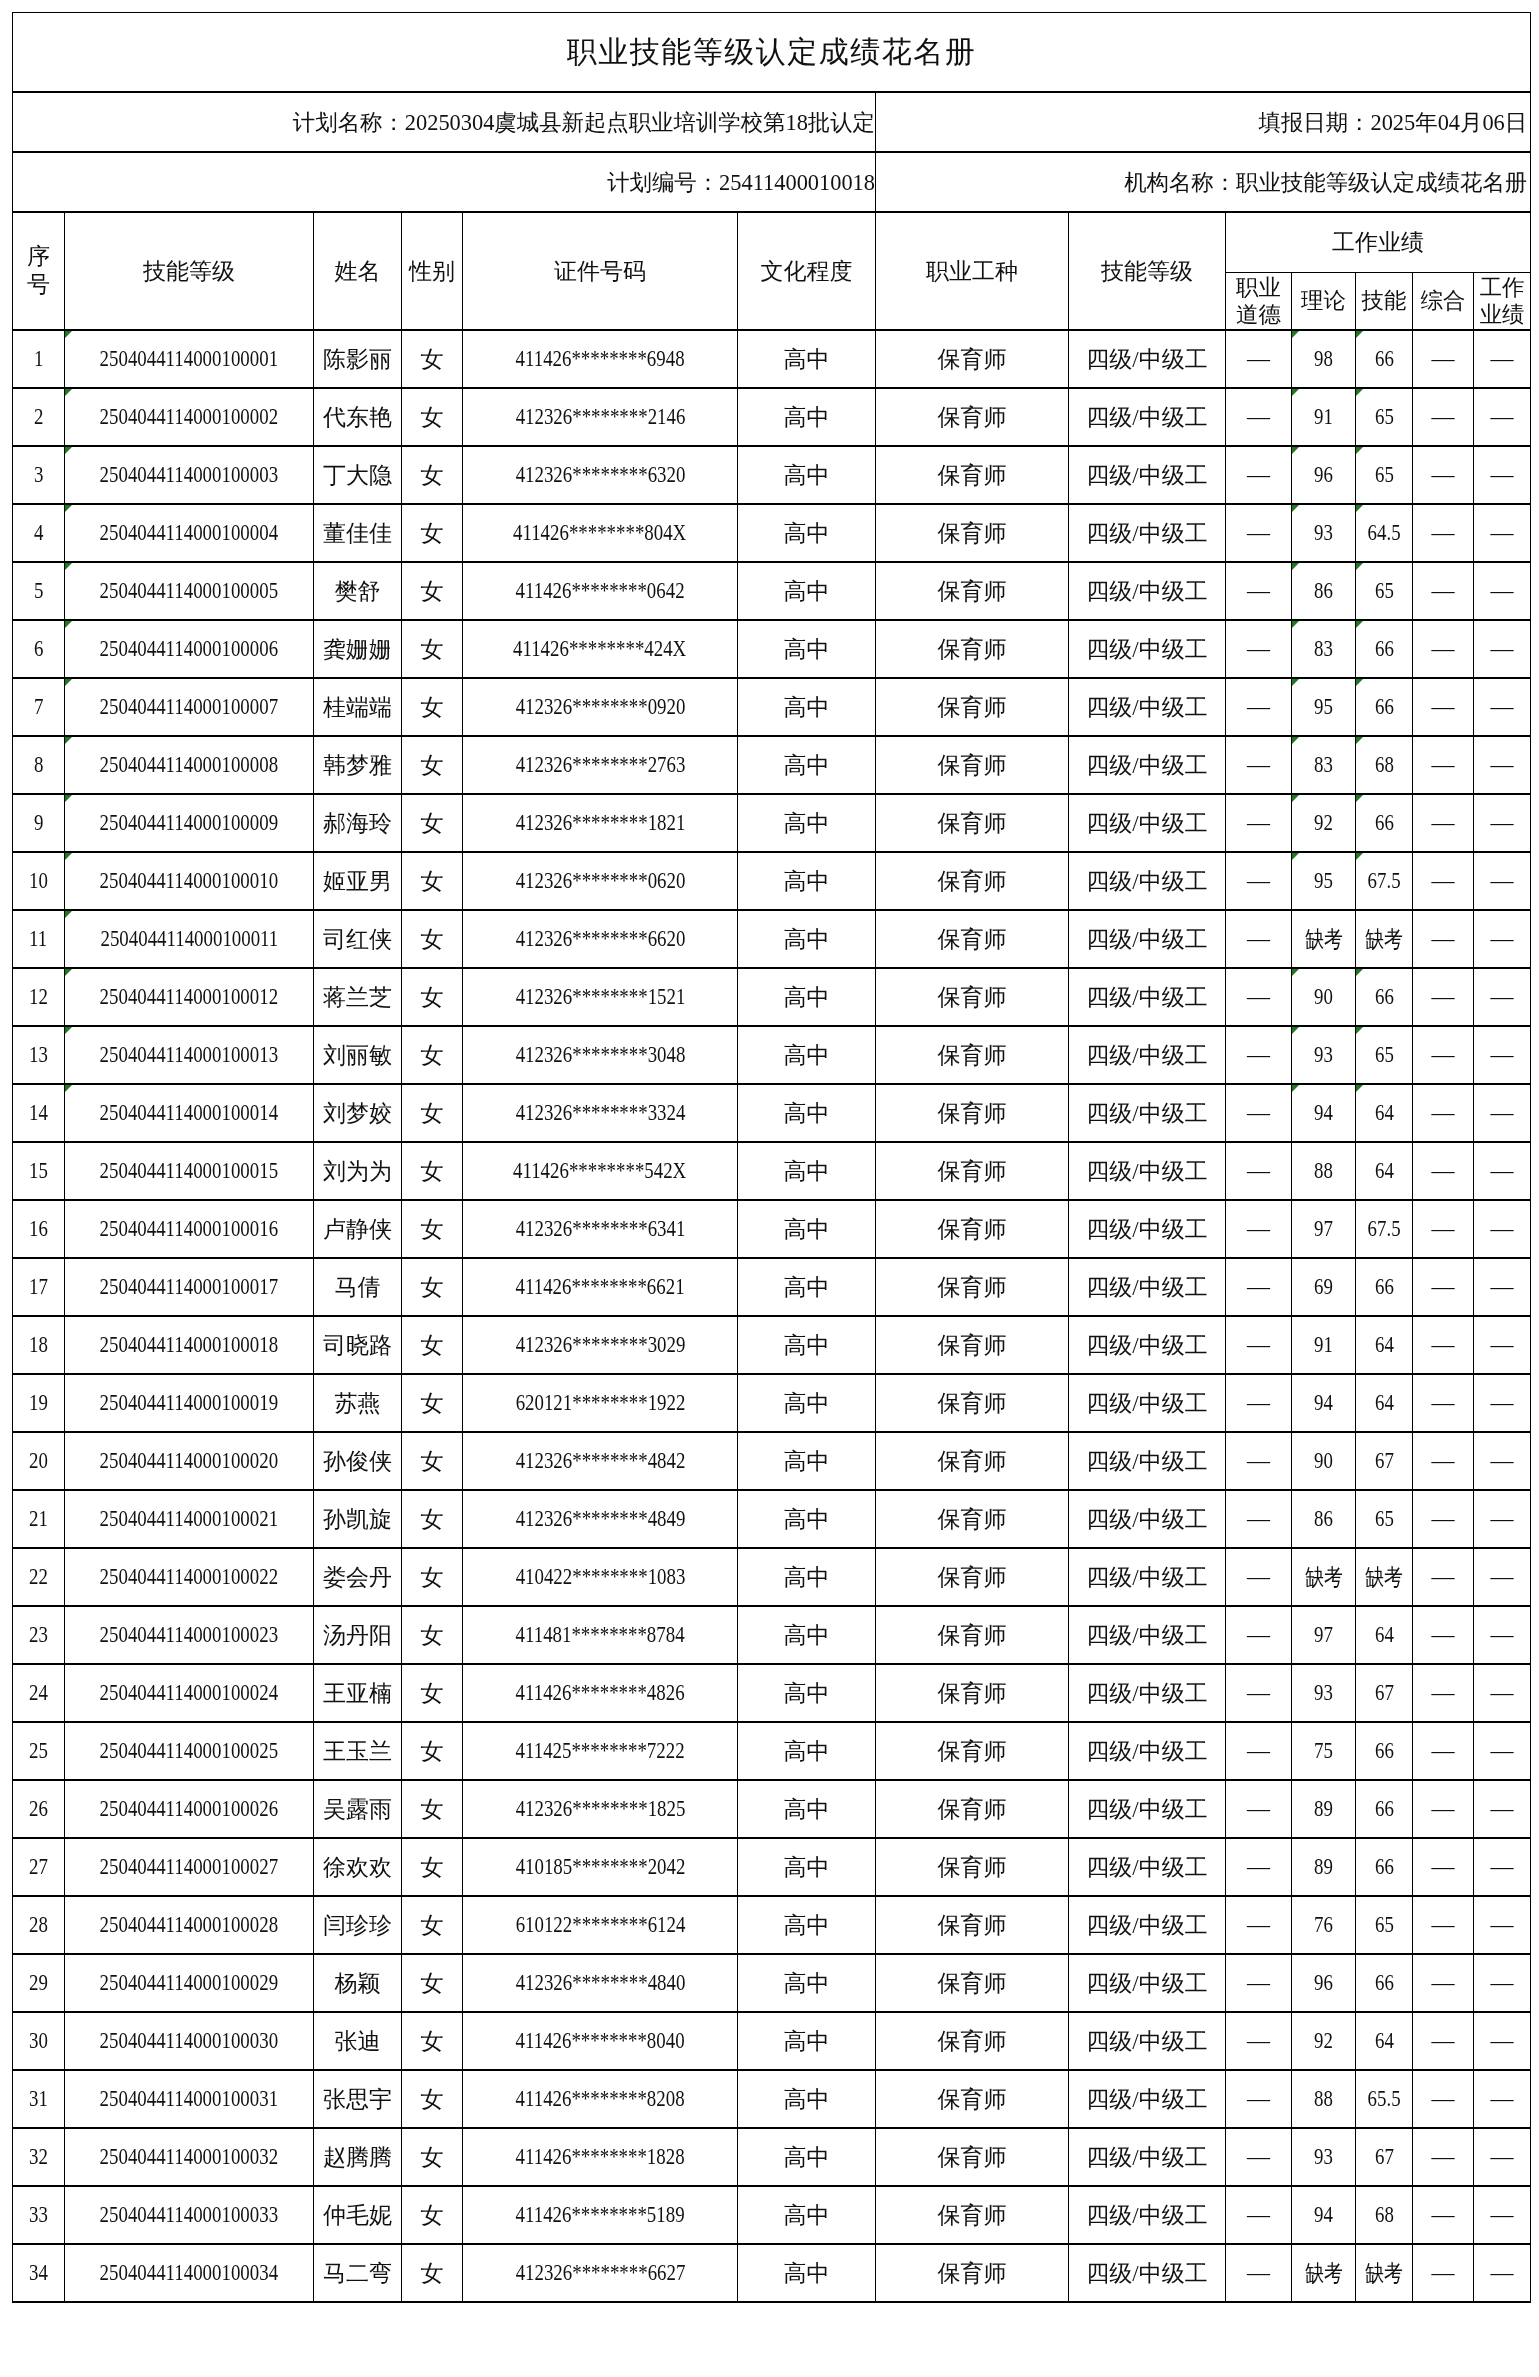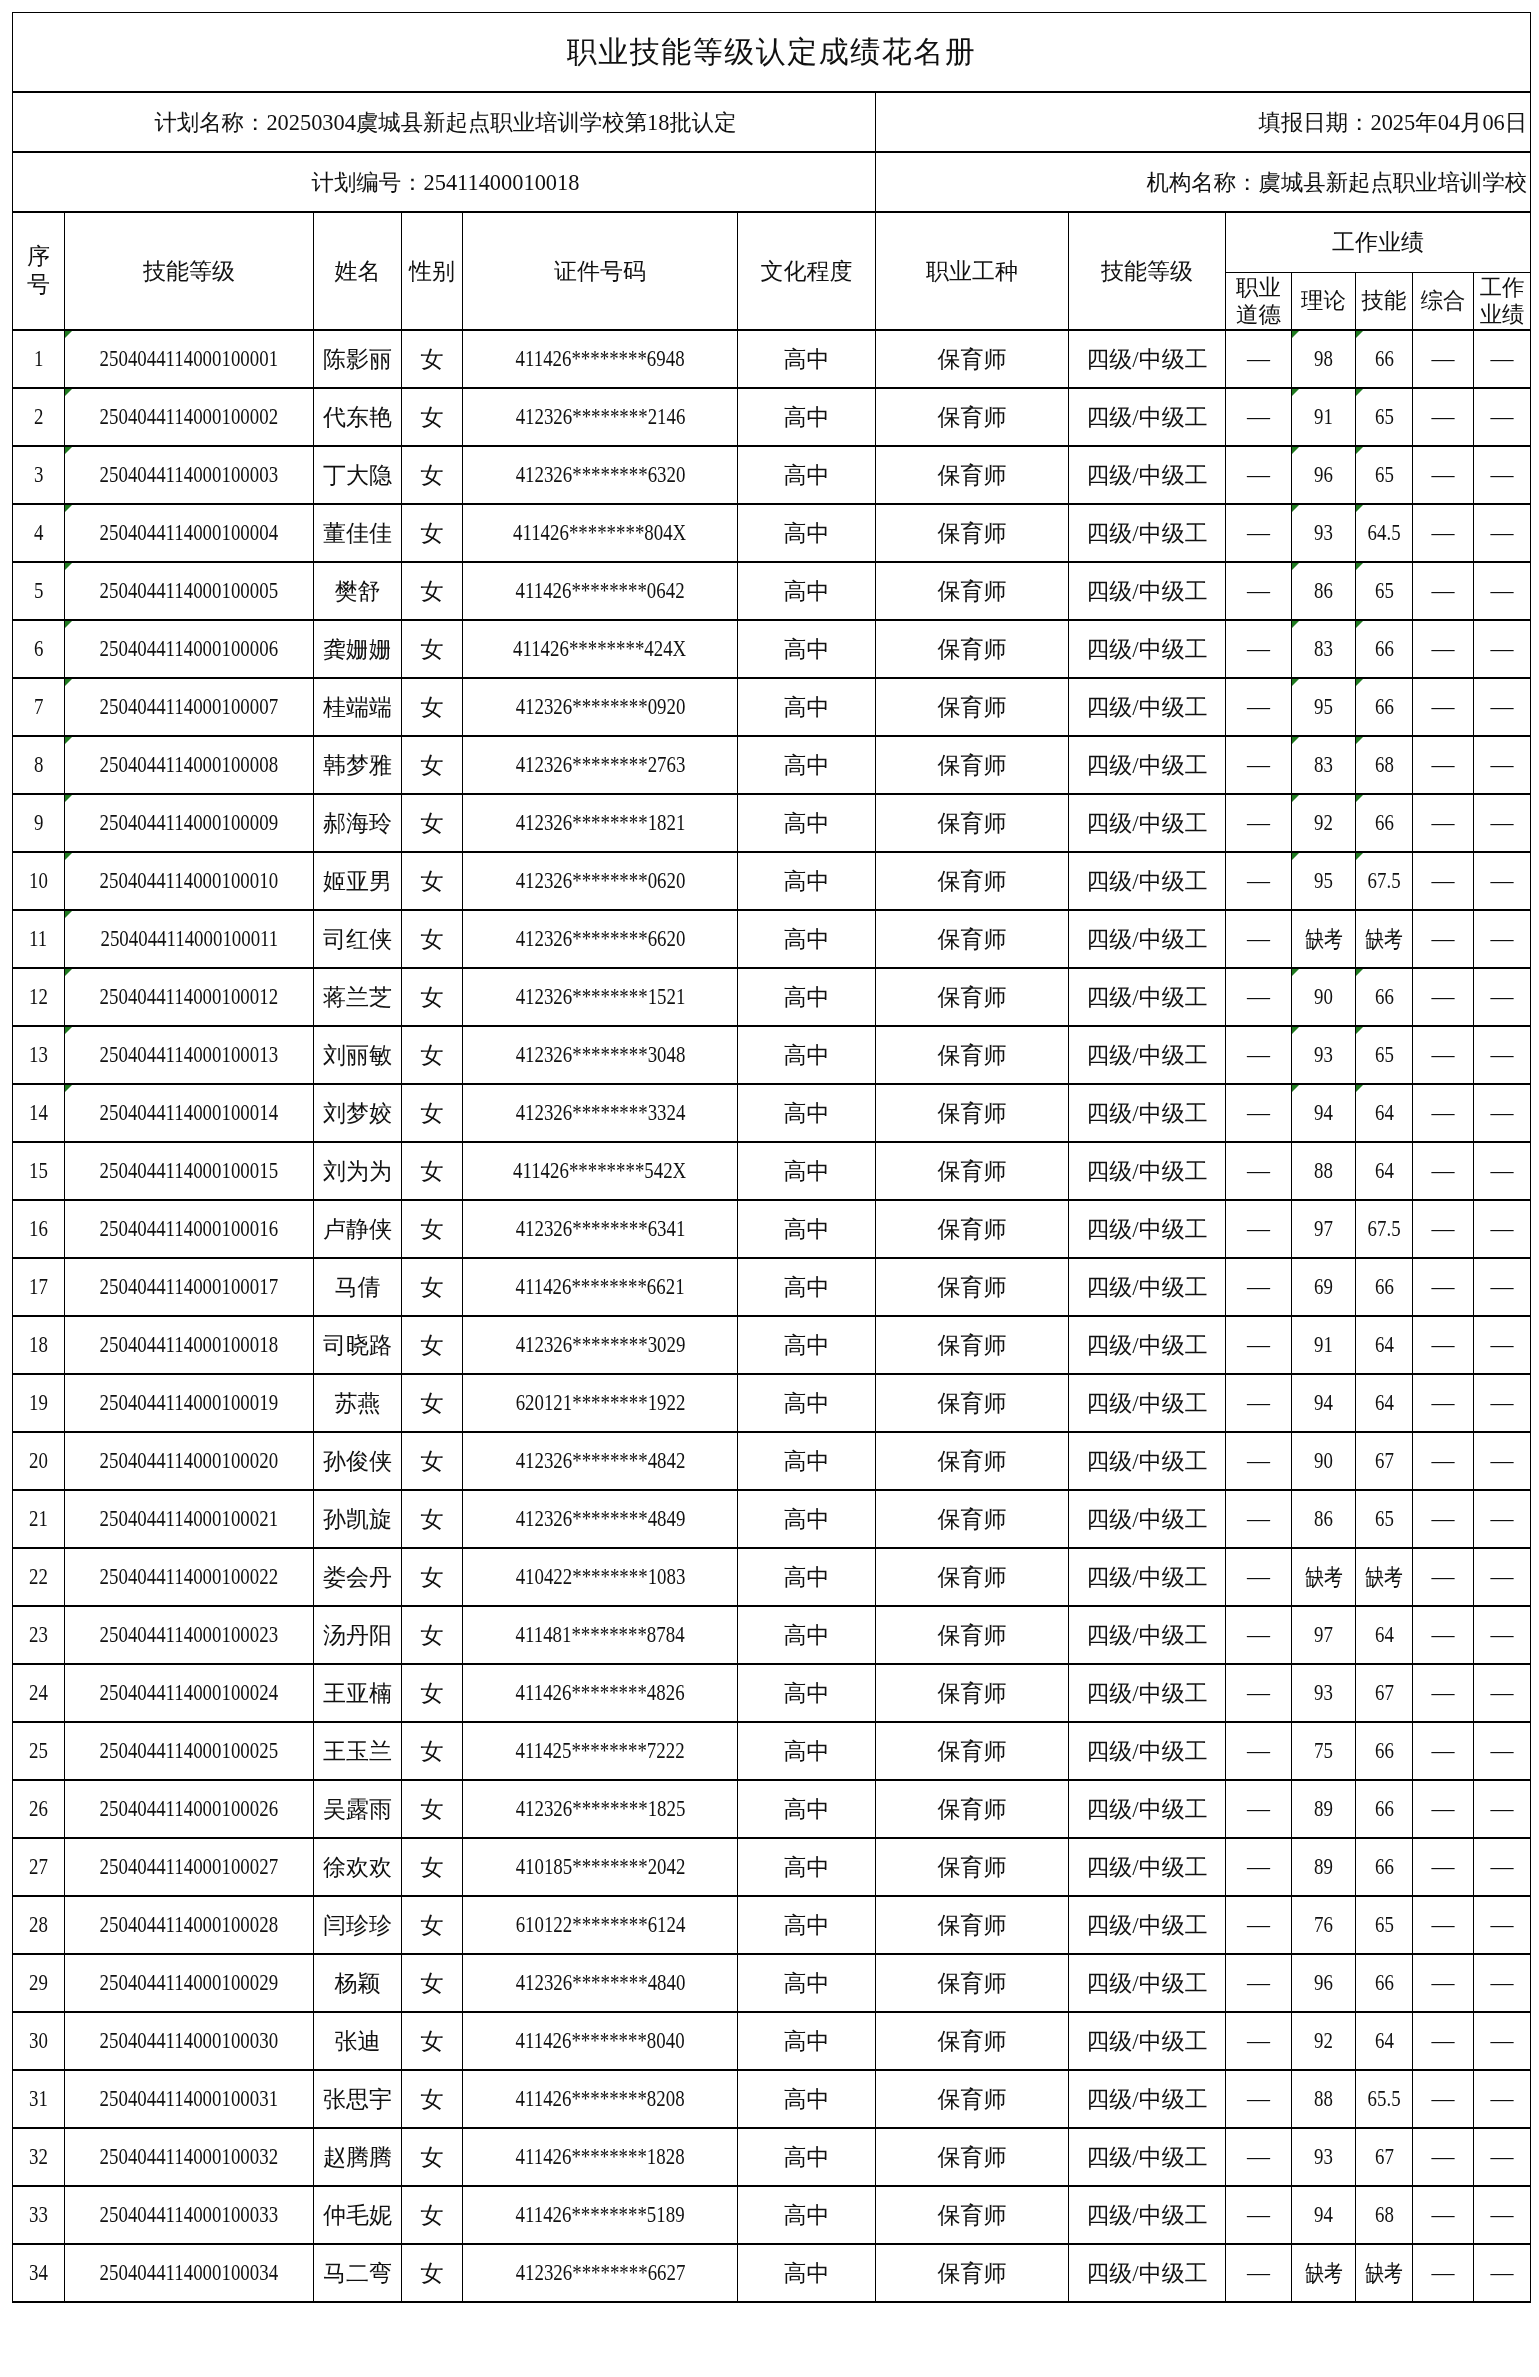--- a/index.html
+++ b/index.html
@@ -6,21 +6,21 @@
   body { width:1540px; height:2377px; position:relative; overflow:hidden;
          font-family:"Liberation Serif", "DejaVu Serif", serif; color:#111; }
   .sheet { position:absolute; left:12px; top:12px; width:1517px; }
   table { border-collapse:collapse; table-layout:fixed; width:1517px; }
   td { border:1.5px solid #000; padding:0; text-align:center; vertical-align:middle;
        overflow:hidden; white-space:nowrap; position:relative; }
   tr.data td { border-top:2.2px solid #000; border-bottom:2.2px solid #000; height:56px; font-size:23px; }
   .title-cell { height:78px; font-size:30px; letter-spacing:1.5px; border-bottom:2.2px solid #000;
                 font-family:"DejaVu Sans", "Liberation Sans", sans-serif; }
   .info-cell { height:58px; font-size:22.4px; border-bottom:2.2px solid #000; }
-  .info-left { text-align:center; padding-left:3px; }
+  .info-left { text-align:right; padding-left:3px; }
   .info-right { text-align:right; padding-right:3px;margin-top:44px; }
   .hdr { font-size:23px; border-bottom:2.2px solid #000; }
   .hdr-sub { font-size:22.4px; line-height:27px; white-space:normal; }
   .vtext { white-space:normal; line-height:28.4px; }
   .narrow { display:inline-block; transform:scaleX(0.82); transform-origin:center; }
   .marker::before { content:""; position:absolute; left:0; top:0; width:0; height:0;
        border-top:7.5px solid #1f7a1f; border-right:7.5px solid transparent; }
 </style>
 </head>
 <body>
@@ -45,21 +45,21 @@
     <tbody id="tbody">
       <tr>
         <td colspan="13" class="title-cell">职业技能等级认定成绩花名册</td>
       </tr>
       <tr>
         <td colspan="6" class="info-cell info-left">计划名称：20250304虞城县新起点职业培训学校第18批认定</td>
         <td colspan="7" class="info-cell info-right">填报日期：2025年04月06日</td>
       </tr>
       <tr>
         <td colspan="6" class="info-cell info-left">计划编号：25411400010018</td>
-        <td colspan="7" class="info-cell info-right">机构名称：虞城县新起点职业培训学校</td>
+        <td colspan="7" class="info-cell info-right">机构名称：职业技能等级认定成绩花名册</td>
       </tr>
       <tr style="height:60px">
         <td rowspan="2" class="hdr vtext"><span style="display:inline-block;width:24px;">序号</span></td>
         <td rowspan="2" class="hdr">技能等级</td>
         <td rowspan="2" class="hdr">姓名</td>
         <td rowspan="2" class="hdr">性别</td>
         <td rowspan="2" class="hdr">证件号码</td>
         <td rowspan="2" class="hdr">文化程度</td>
         <td rowspan="2" class="hdr">职业工种</td>
         <td rowspan="2" class="hdr">技能等级</td>

